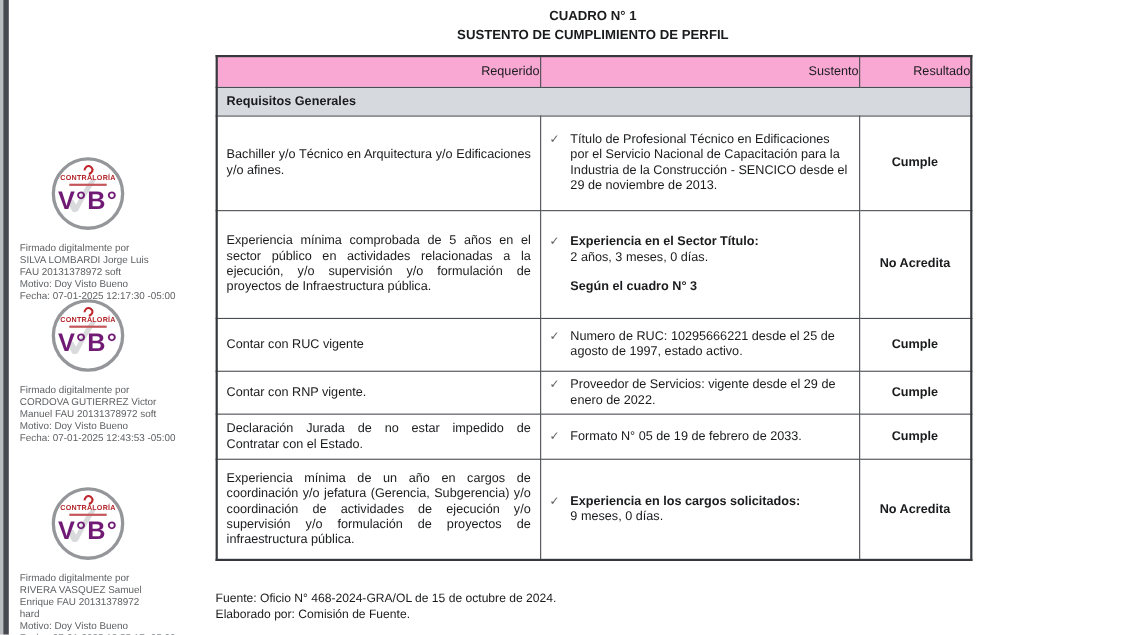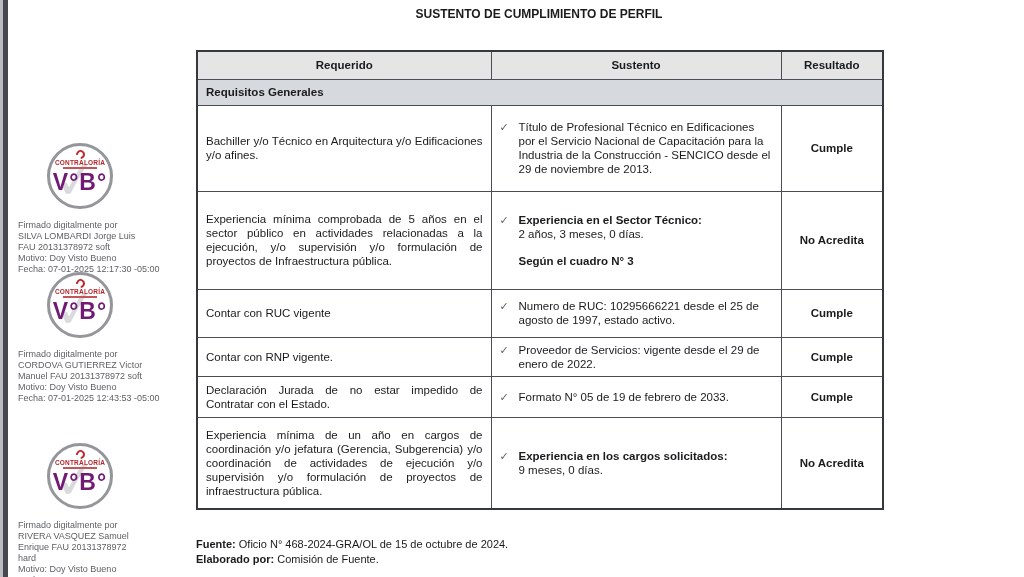--- a/index.html
+++ b/index.html
@@ -13,34 +13,34 @@
 
   
   .doc-title { position:absolute; left:196px; top:6px; width:686px; text-align:center;
                font-weight:bold; font-size:12px; line-height:17px; }
 
   
   table.main { position:absolute; left:196px; top:50px; width:686px; border-collapse:collapse;
                table-layout:fixed; border:2px solid #35383c; }
   col.c-req { width:294px; } col.c-sus { width:290px; } col.c-res { width:102px; }
   td, th { border:1px solid #4a4d52; vertical-align:middle; font-size:11.5px; line-height:14px; }
-  th { background:#e5e5e5; font-weight:bold; text-align:center; }
+  th { background:#f9a8d4; font-weight:normal; text-align:right; }
   td.section { background:#d6d9de; font-weight:bold; padding:4px 8px; text-align:left; }
   td.req { padding:5px 8px; text-align:justify; }
   td.sus { padding:5px 8px; }
   td.res { text-align:center; font-weight:bold; }
   .sus-wrap { display:flex; gap:7px; align-items:flex-start; }
   .check { width:12px; flex-shrink:0; color:#5f6265; font-size:11px; }
   .sus-body { flex:1; }
   .b { font-weight:bold; }
   .gap-top { margin-top:13px; }
 
   
   .footer { position:absolute; left:196px; top:537px; font-size:11px; line-height:15px; }
-  .footer .b { font-weight:bold; }
+  .footer .b { font-weight:normal; }
 
   
   .stamp { position:absolute; left:18px; width:172px; }
   .seal { position:relative; width:66px; height:66px; border:3px solid #94969a;
           border-radius:50%; margin-left:29px; background:#fff; overflow:hidden; }
   .seal-check { position:absolute; left:4px; top:4px; font-size:52px; line-height:60px;
                 color:rgba(130,134,139,0.30); transform:rotate(-6deg); z-index:0; }
   .seal-inner { position:relative; z-index:1; text-align:center; }
   .seal-logo { width:9px; height:9px; border:2.5px solid #c0272d; border-radius:50%;
                border-bottom-color:transparent; margin:4px auto 0 auto; transform:rotate(40deg); }
@@ -104,20 +104,21 @@
     </div>
     <div class="stamp-text">Firmado digitalmente por
 RIVERA VASQUEZ Samuel
 Enrique FAU 20131378972
 hard
 Motivo: Doy Visto Bueno
 Fecha: 07-01-2025 12:55:17 -05:00</div>
   </div>
 
   <div class="doc-title">
+    <div>CUADRO N° 1</div>
     <div>SUSTENTO DE CUMPLIMIENTO DE PERFIL</div>
   </div>
 
   <table class="main">
     <colgroup>
         <col class="c-req">
         <col class="c-sus">
         <col class="c-res">
       </colgroup>
 
@@ -142,21 +143,21 @@
       </td>
       <td class="res">Cumple</td>
     </tr>
 
     <tr style="height:98px;">
       <td class="req">Experiencia mínima comprobada de 5 años en el sector público en actividades relacionadas a la ejecución, y/o supervisión y/o formulación de proyectos de Infraestructura pública.</td>
       <td class="sus">
         <div class="sus-wrap">
           <span class="check">✓</span>
           <div class="sus-body">
-            <div class="b">Experiencia en el Sector Técnico:</div>
+            <div class="b">Experiencia en el Sector Título:</div>
             <div>2 años, 3 meses, 0 días.</div>
             <div class="b gap-top">Según el cuadro N° 3</div>
           </div>
         </div>
       </td>
       <td class="res">No Acredita</td>
     </tr>
 
     <tr style="height:48px;">
       <td class="req">Contar con RUC vigente</td>

